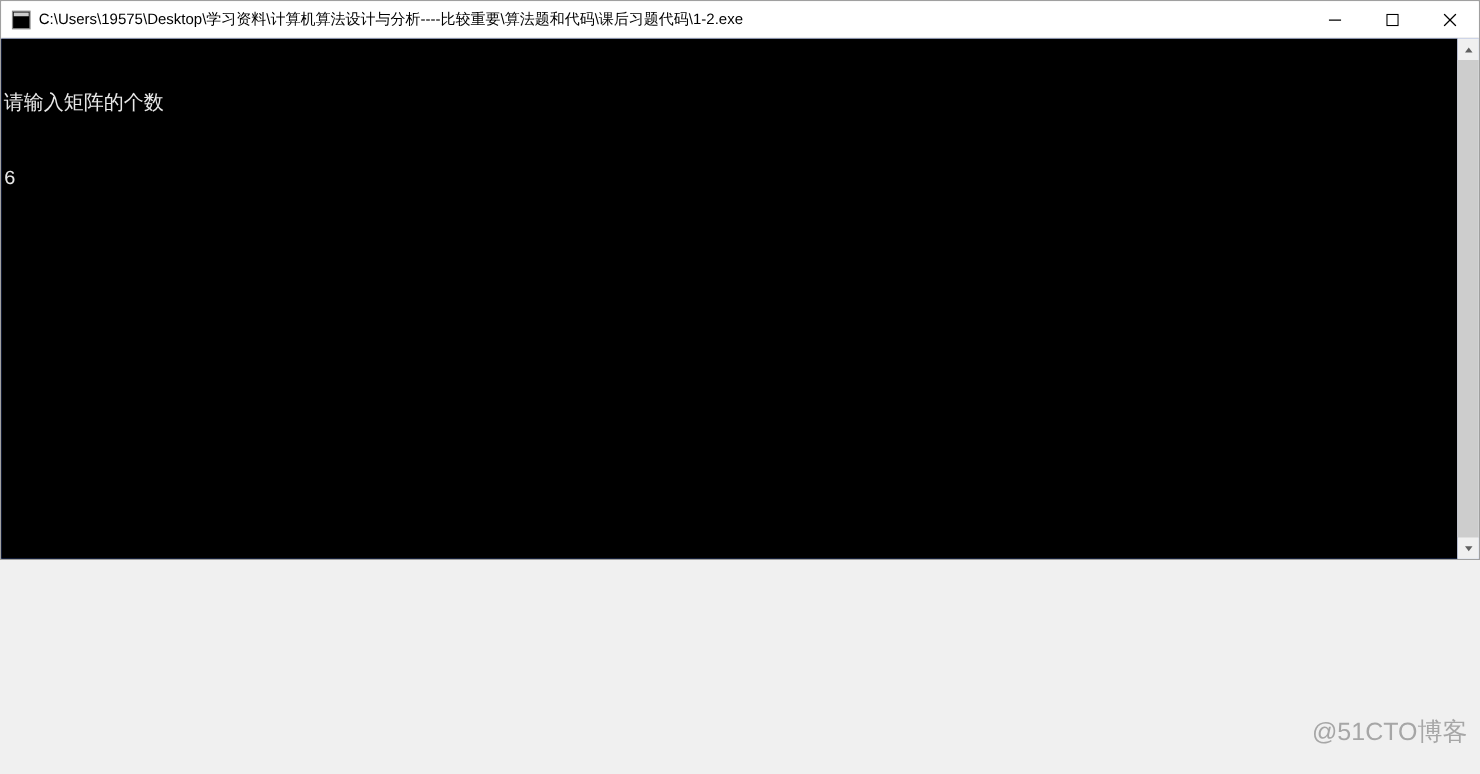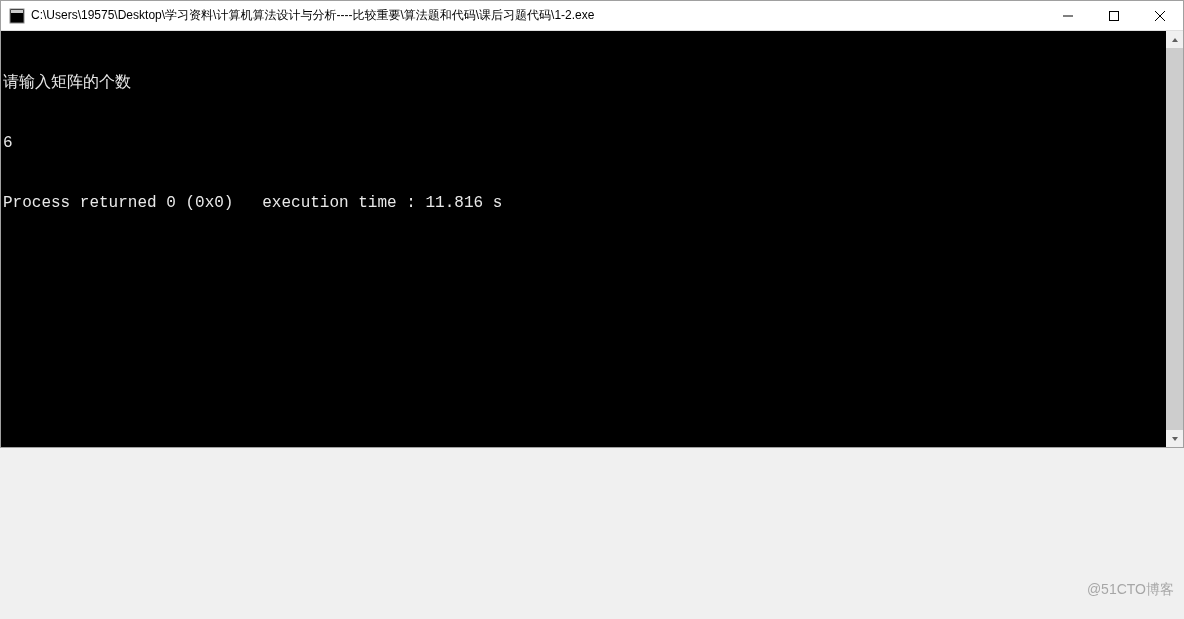--- a/index.html
+++ b/index.html
@@ -112,21 +112,21 @@
       left: 0;
       right: 0;
       height: 100%;
       background: #cdcdcd;
     }
     .watermark {
       position: absolute;
       right: 10px;
       bottom: 20px;
       color: #888;
-      font-size: 14px;
+      font-size: 20px;
       opacity: 0.7;
     }
     .line {
       display: block;
     }
   </style>
 </head>
 <body>
 
 <div class="window">
@@ -154,21 +154,20 @@
           <line x1="0" y1="0" x2="10" y2="10" stroke="#000" stroke-width="1"></line>
           <line x1="10" y1="0" x2="0" y2="10" stroke="#000" stroke-width="1"></line>
         </svg>
       </div>
     </div>
   </div>
   <div class="content-wrap">
     <div class="console-area">
       <span class="line">请输入矩阵的个数</span>
       <span class="line">6</span>
-      <span class="line">Process returned 0 (0x0)   execution time : 11.816 s</span>
     </div>
     <div class="scrollbar-v">
       <div class="scroll-btn">
         <svg viewBox="0 0 8 8">
             <polygon points="4,2 7,6 1,6" fill="#606060"></polygon>
           </svg>
       </div>
       <div class="scroll-track">
         <div class="scroll-thumb"></div>
       </div>

